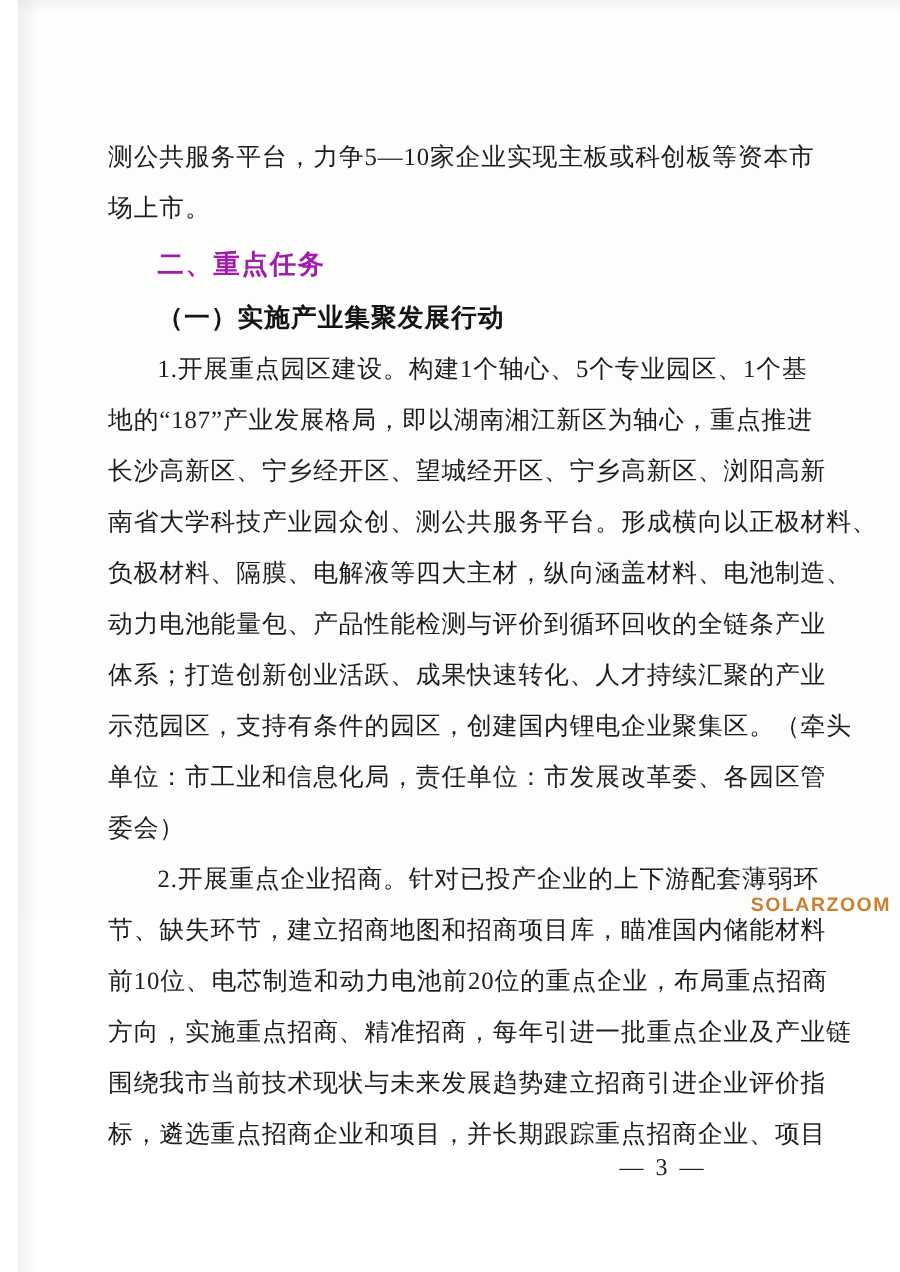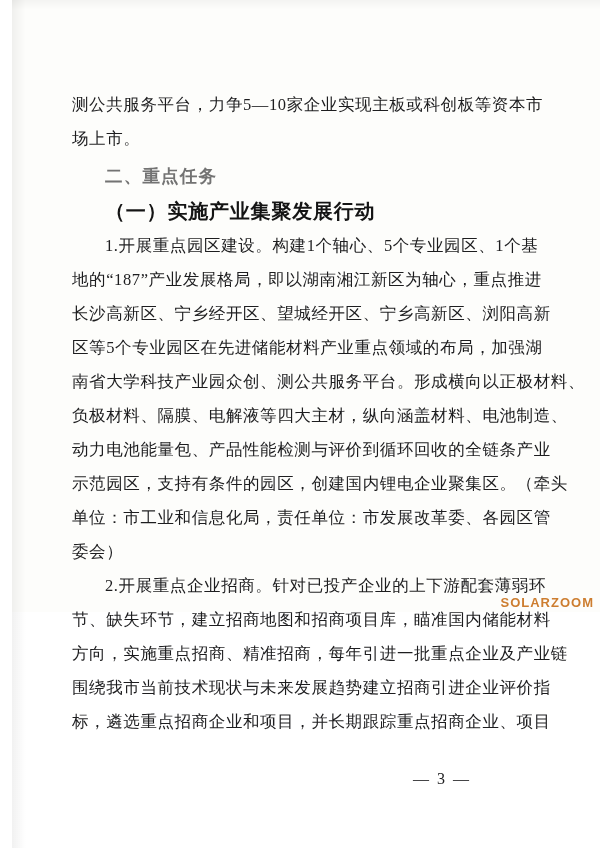--- a/index.html
+++ b/index.html
@@ -34,26 +34,26 @@
     line-height: 34px;
     color: #1d1d1f;
     letter-spacing: 0.6px;
     white-space: pre;
     font-family: "Liberation Serif", "DejaVu Serif", serif;
   }
   .heading {
     font-size: 17.5px;
     font-weight: bold;
     line-height: 36px;
-    color: #737373;
+    color: #a21caf;
     letter-spacing: 1.2px;
     white-space: pre;
   }
   .subheading {
-    font-size: 20px;
+    font-size: 17px;
     font-weight: bold;
     line-height: 35px;
     color: #141414;
     letter-spacing: 0.8px;
     white-space: pre;
   }
   .para {
     margin: 0;
   }
   .blockgap {
@@ -118,32 +118,33 @@
     <div class="blockgap"></div>
 
     <div class="heading" style="padding-left:33px;">二、重点任务</div>
 
     <div class="subheading" style="padding-left:33px;">（一）实施产业集聚发展行动</div>
 
     <div class="para">
       <div class="line" style="padding-left:33px;">1.开展重点园区建设。构建1个轴心、5个专业园区、1个基</div>
       <div class="line">地的“187”产业发展格局，即以湖南湘江新区为轴心，重点推进</div>
       <div class="line">长沙高新区、宁乡经开区、望城经开区、宁乡高新区、浏阳高新</div>
-      <div class="line">区等5个专业园区在先进储能材料产业重点领域的布局，加强湖</div>
       <div class="line">南省大学科技产业园众创、测公共服务平台。形成横向以正极材料、</div>
       <div class="line">负极材料、隔膜、电解液等四大主材，纵向涵盖材料、电池制造、</div>
       <div class="line">动力电池能量包、产品性能检测与评价到循环回收的全链条产业</div>
+      <div class="line">体系；打造创新创业活跃、成果快速转化、人才持续汇聚的产业</div>
       <div class="line">示范园区，支持有条件的园区，创建国内锂电企业聚集区。（牵头</div>
       <div class="line">单位：市工业和信息化局，责任单位：市发展改革委、各园区管</div>
       <div class="line">委会）</div>
     </div>
 
     <div class="para">
       <div class="line" style="padding-left:33px;">2.开展重点企业招商。针对已投产企业的上下游配套薄弱环</div>
       <div class="line">节、缺失环节，建立招商地图和招商项目库，瞄准国内储能材料</div>
+      <div class="line">前10位、电芯制造和动力电池前20位的重点企业，布局重点招商</div>
       <div class="line">方向，实施重点招商、精准招商，每年引进一批重点企业及产业链</div>
       <div class="line">围绕我市当前技术现状与未来发展趋势建立招商引进企业评价指</div>
       <div class="line">标，遴选重点招商企业和项目，并长期跟踪重点招商企业、项目</div>
     </div>
 
   </div>
 
   <div class="page-number">
     <span class="pagenum-inner">— 3 —</span>
   </div>

